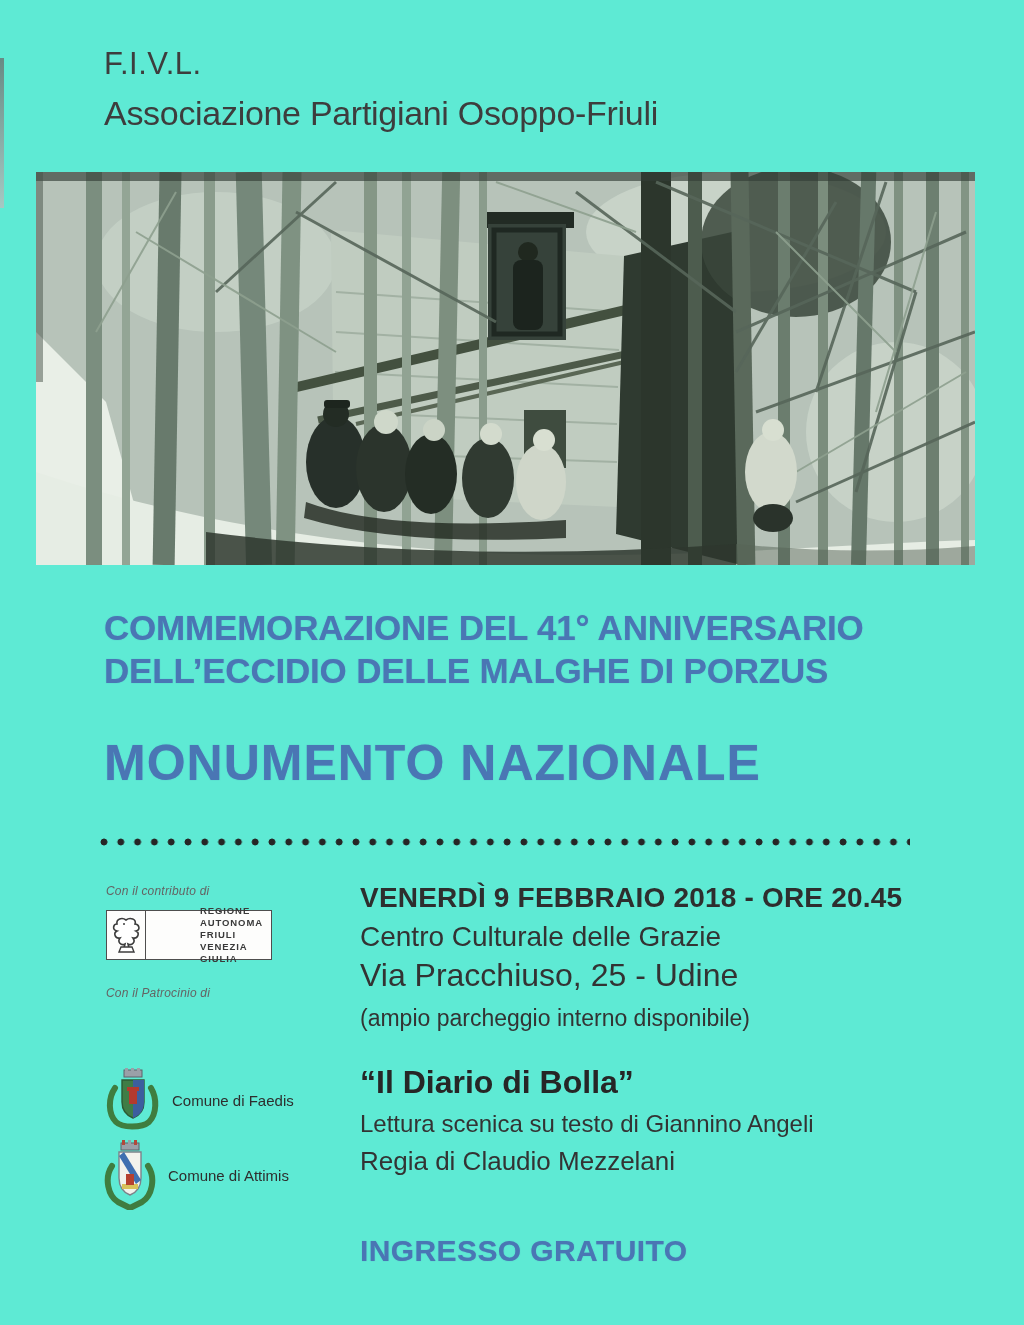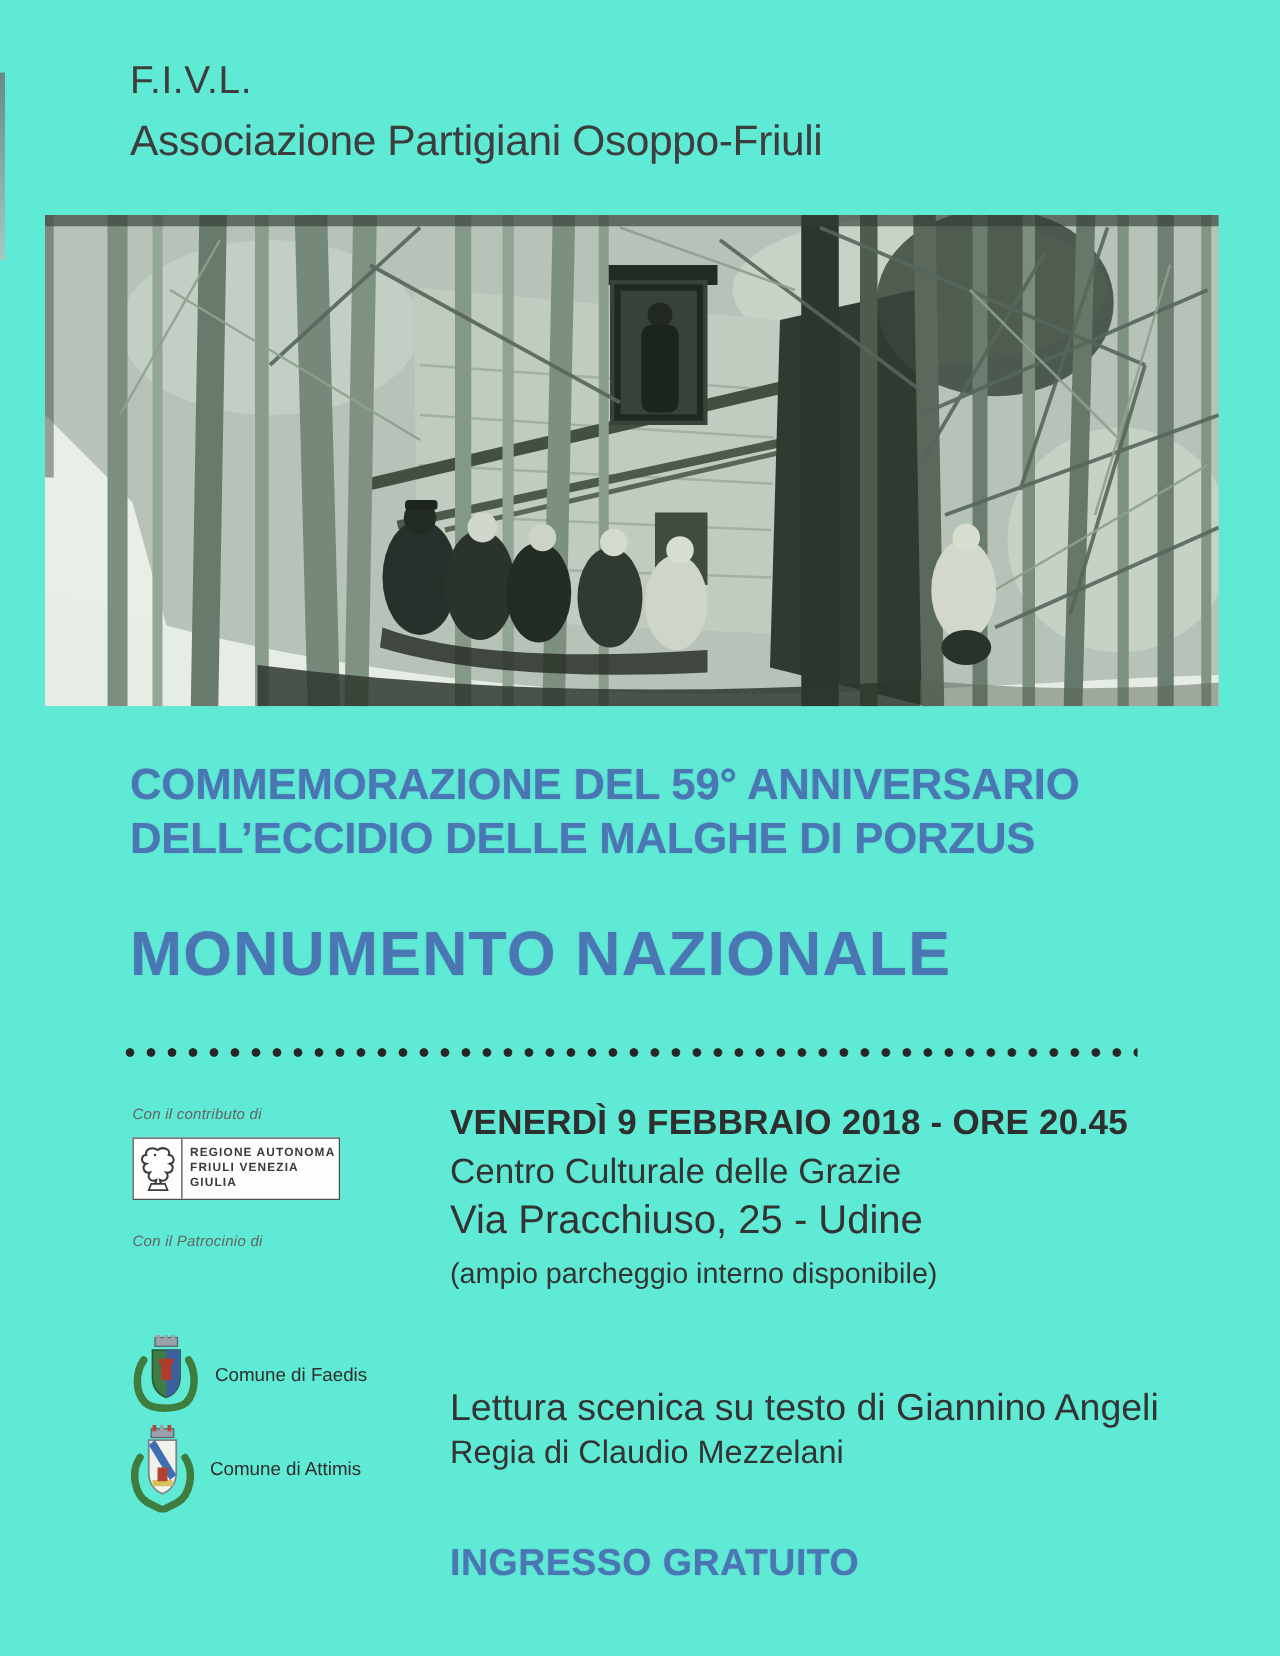--- a/index.html
+++ b/index.html
@@ -24,37 +24,37 @@
   .dots{left:100px;top:836px;width:810px;height:12px;
         background-image:radial-gradient(circle at 4px 6px,#262626 3.1px,rgba(0,0,0,0) 3.8px);
         background-size:16.8px 12px;background-repeat:repeat-x;}
   
   .caption{font-size:12px;font-style:italic;color:#646464;letter-spacing:.2px;}
   .cap-contrib{left:106px;top:884px;}
   .cap-patroc{left:106px;top:986px;}
   .region-box{left:106px;top:910px;width:164px;height:48px;border:1.5px solid #4e4e4e;
               background:#fdfdfc;display:flex;align-items:stretch;}
   .region-left{width:38px;border-right:1.5px solid #4e4e4e;display:flex;align-items:center;justify-content:center;}
-  .region-text{flex:1;display:flex;flex-direction:column;justify-content:center;padding-left:6px;}
+  .region-text{flex:1;display:flex;flex-direction:column;justify-content:center;padding-left:6px;margin-left:48px;}
   .region-text span{font-size:9.5px;font-weight:700;color:#3a3a3a;letter-spacing:.9px;line-height:12px;}
   .sponsor-row{display:flex;align-items:center;gap:10px;}
   .row-provincia{left:104px;top:1006px;}
   .prov-text .nm{font-family:"Liberation Serif",serif;font-size:18px;font-weight:700;color:#1e1e1e;line-height:20px;}
   .prov-text .sub{font-family:"Liberation Serif",serif;font-size:15px;font-style:italic;color:#3f3f3f;line-height:18px;}
   .row-faedis{left:104px;top:1068px;}
   .row-attimis{left:102px;top:1140px;}
   .comune-label{font-size:15px;color:#2e2e2e;}
   
   .ev{left:360px;white-space:nowrap;}
   .ev-date{top:882px;font-size:28px;font-weight:700;color:#2e2e2e;letter-spacing:.2px;}
   .ev-venue{top:921px;font-size:28px;color:#333;}
   .ev-addr{top:957px;font-size:32px;color:#333;}
   .ev-park{top:1005px;font-size:23px;color:#333;}
   .ev-show{top:1064px;font-size:32px;font-weight:700;color:#262626;}
-  .ev-sub{top:1110px;font-size:30px;color:#333;}
+  .ev-sub{top:1110px;font-size:24px;color:#333;}
   .ev-dir{top:1146px;font-size:26px;color:#333;}
   .ev-adm{top:1234px;font-size:30px;font-weight:700;color:#4a76b4;letter-spacing:.4px;
           text-shadow:0 0 1px rgba(74,118,180,.55);}
   
   .edge-mark{left:0;top:58px;width:4px;height:150px;background:linear-gradient(#6b6b6b,#bdbdbd);opacity:.75;}
 </style>
 </head>
 <body>
 
 <div class="poster">
@@ -163,21 +163,21 @@
 
       <path d="M170,360 Q420,392 700,372 L700,393 L170,393 Z" fill="#2e372e" opacity=".85"></path>
       <path d="M700,372 Q820,384 939,374 L939,393 L700,393 Z" fill="#556456" opacity=".5"></path>
 
       <rect x="0" y="0" width="939" height="9" fill="#333d35" opacity=".65"></rect>
       <rect x="0" y="0" width="7" height="210" fill="#465247" opacity=".5"></rect>
     </svg>
   </div>
 
   <div class="abs commem">
-    <div>COMMEMORAZIONE DEL 59° ANNIVERSARIO</div>
+    <div>COMMEMORAZIONE DEL 41° ANNIVERSARIO</div>
     <div>DELL’ECCIDIO DELLE MALGHE DI PORZUS</div>
   </div>
   <div class="abs monument">MONUMENTO NAZIONALE</div>
 
   <div class="abs dots"></div>
 
   <div class="abs caption cap-contrib">Con il contributo di</div>
 
   <div class="abs region-box">
     <div class="region-left">
@@ -223,17 +223,18 @@
       <path d="M20 44 H36 V49 H20 Z" fill="#d8c25a"></path>
       <rect x="24" y="34" width="8" height="11" fill="#b5402f"></rect>
     </svg>
     <div class="comune-label">Comune di Attimis</div>
   </div>
 
   <div class="abs ev ev-date">VENERDÌ 9 FEBBRAIO 2018 - ORE 20.45</div>
   <div class="abs ev ev-venue">Centro Culturale delle Grazie</div>
   <div class="abs ev ev-addr">Via Pracchiuso, 25 - Udine</div>
   <div class="abs ev ev-park">(ampio parcheggio interno disponibile)</div>
+  <div class="abs ev ev-show">“Il Diario di Bolla”</div>
   <div class="abs ev ev-sub">Lettura scenica su testo di Giannino Angeli</div>
   <div class="abs ev ev-dir">Regia di Claudio Mezzelani</div>
   <div class="abs ev ev-adm">INGRESSO GRATUITO</div>
 
 </div>
 
 </body></html>

